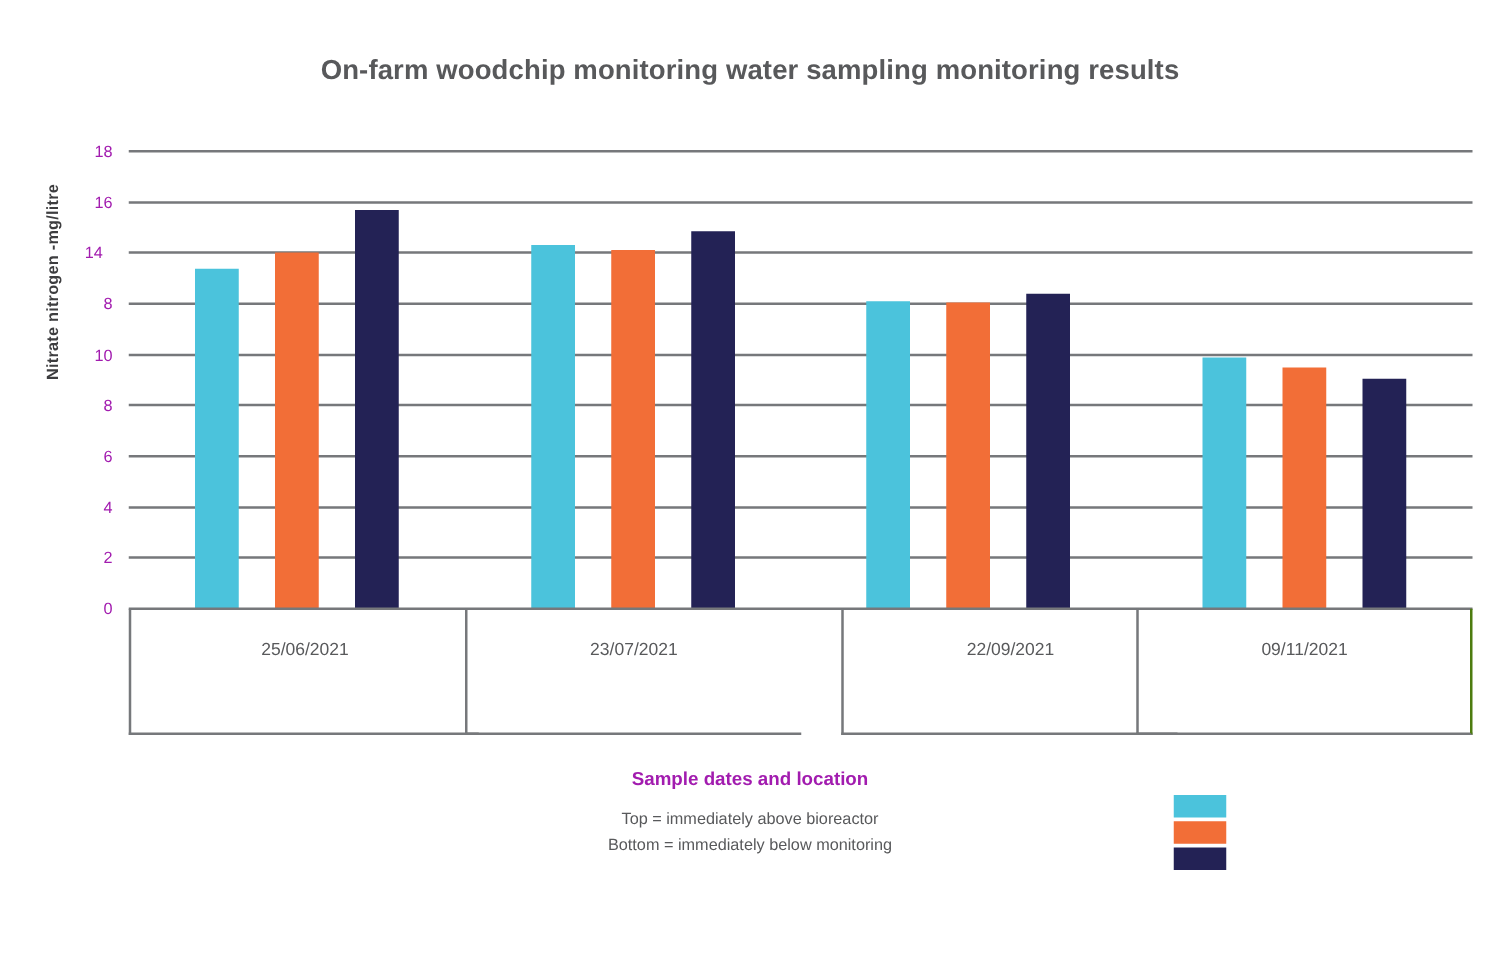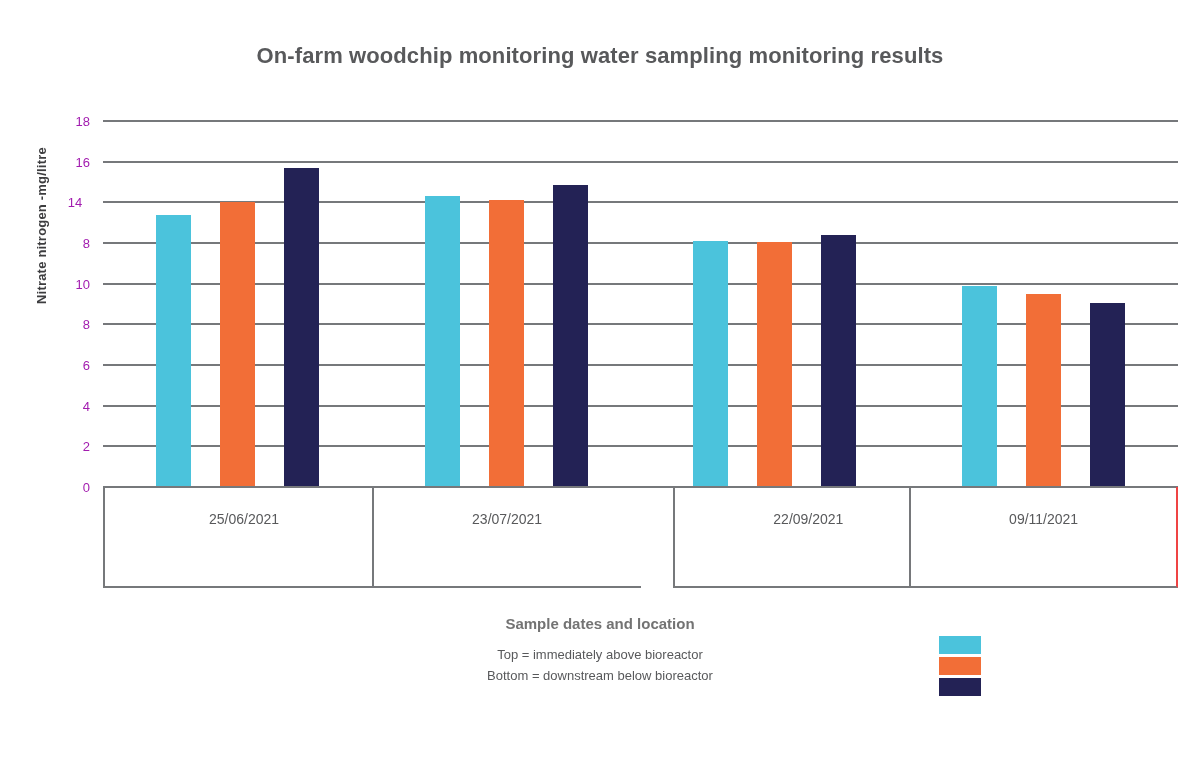--- a/index.html
+++ b/index.html
@@ -53,36 +53,36 @@
     left:103px;top:486px;width:1075px;height:2px;
     background:#76787b;
   }
   .cat-box{
     position:absolute;
     top:487px;height:101px;
     border-left:2px solid #76787b;
     border-bottom:2px solid #76787b;
     box-sizing:border-box;
   }
-  .cat-box.last{border-right:2px solid #ef4444;}
+  .cat-box.last{border-right:2px solid #4d7c0f;}
   .cat-label{
     position:absolute;top:24px;left:0;width:100%;
     text-align:center;font-size:14px;color:#58595b;
   }
 
   
   .bar{
     position:absolute;bottom:0;
     width:35px;
   }
 
   
   .legend-title{
     position:absolute;top:615px;left:0;width:1200px;
-    text-align:center;font-size:15px;font-weight:bold;color:#737373;
+    text-align:center;font-size:15px;font-weight:bold;color:#a21caf;
   }
   .legend-lines{
     position:absolute;top:644px;left:0;width:1200px;
     text-align:center;
   }
   .legend-line{
     font-size:13px;color:#58595b;line-height:21px;
     white-space:nowrap;
   }
   .legend-swatches{
@@ -152,21 +152,21 @@
       <div class="ytick-label" style="position: absolute; left: 60px; width: 30px; text-align: right; top: 324.333px;">8</div>
       <div class="ytick-label" style="position: absolute; left: 60px; width: 30px; text-align: right; top: 365px;">6</div>
       <div class="ytick-label" style="position: absolute; left: 60px; width: 30px; text-align: right; top: 405.667px;">4</div>
       <div class="ytick-label" style="position: absolute; left: 60px; width: 30px; text-align: right; top: 446.333px;">2</div>
       <div class="ytick-label" style="position: absolute; left: 60px; width: 30px; text-align: right; top: 487px;">0</div>
     </div>
 
   <div class="legend-title">Sample dates and location</div>
   <div class="legend-lines" id="legend-lines">
       <div class="legend-line">Top = immediately above bioreactor</div>
-      <div class="legend-line">Bottom = downstream below bioreactor</div>
+      <div class="legend-line">Bottom = immediately below monitoring</div>
     </div>
   <div class="legend-swatches" id="legend-swatches">
       <div class="swatch" style="background: rgb(75, 195, 220);"></div>
       <div class="swatch" style="background: rgb(242, 110, 55);"></div>
       <div class="swatch" style="background: rgb(35, 34, 85);"></div>
     </div>
 
 </div>
 
 </body></html>

